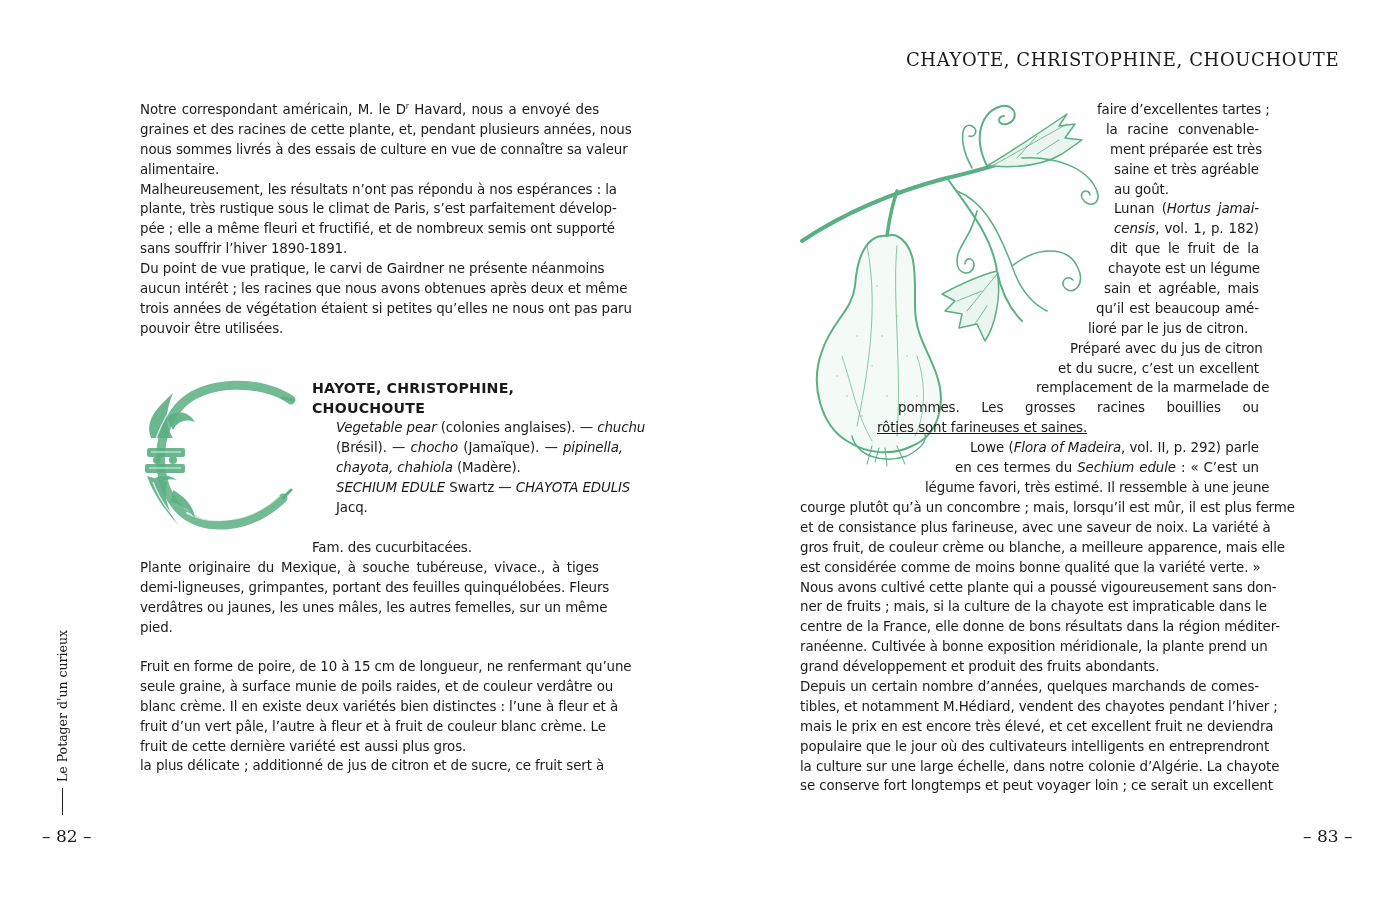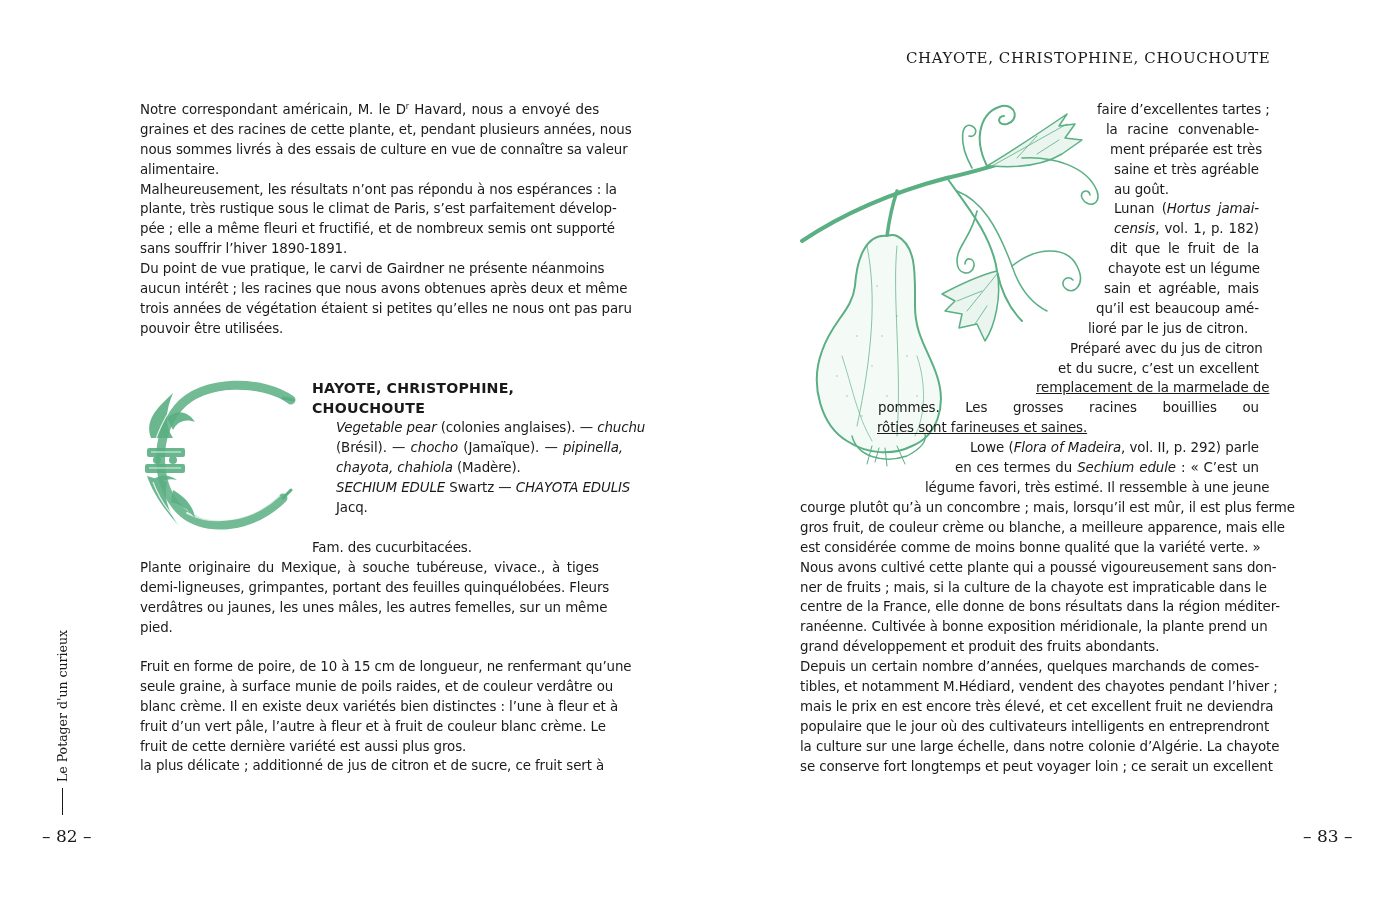--- a/index.html
+++ b/index.html
@@ -36,21 +36,21 @@
   .running-title .rt-text {
     writing-mode: vertical-rl; transform: rotate(180deg);
     font-family: "DejaVu Serif", serif; font-size: 12.5px; color: #1a1a1a; white-space: nowrap;
   }
   .running-title .rt-rule { width: 1px; height: 38px; background: #1a1a1a; margin-top: 6px; }
   .folio { position: absolute; top: 826px; font-family: "DejaVu Serif", serif; font-size: 17px; color: #1a1a1a; white-space: nowrap; }
   #folio-left { left: 42px; }
   #folio-right { left: 1303px; }
 
   
-  #rp-header { position: absolute; left: 906px; top: 49px; font-family: "DejaVu Serif", serif; font-size: 15px; letter-spacing: 0.6px; color: #1a1a1a; white-space: nowrap; }
+  #rp-header { position: absolute; left: 906px; top: 49px; font-family: "DejaVu Serif", serif; font-size: 18px; letter-spacing: 0.6px; color: #1a1a1a; white-space: nowrap; }
   #rp-illustration { left: 797px; top: 96px; width: 320px; height: 372px; }
   #rp-wrap { left: 800px; top: 100px; width: 459px; }
   #rp-bottom { left: 800px; top: 498px; width: 459px; }
 </style>
 </head>
 <body>
 
 <div class="page page-left">
   <div class="block body-text" id="lp-intro">
       <div class="line just"><span>Notre correspondant américain, M. le D</span><sup>r</sup><span> Havard, nous a envoyé des</span></div>
@@ -194,29 +194,30 @@
     <div class="line left" style="margin-left: 314px;"><span>au goût.</span></div>
     <div class="line just" style="margin-left: 314px;"><span>Lunan (</span><em>Hortus jamai-</em></div>
     <div class="line just" style="margin-left: 314px;"><em>censis</em><span>, vol. 1, p. 182)</span></div>
     <div class="line just" style="margin-left: 310px;"><span>dit que le fruit de la</span></div>
     <div class="line just" style="margin-left: 308px;"><span>chayote est un légume</span></div>
     <div class="line just" style="margin-left: 304px;"><span>sain et agréable, mais</span></div>
     <div class="line just" style="margin-left: 296px;"><span>qu’il est beaucoup amé-</span></div>
     <div class="line left" style="margin-left: 288px;"><span>lioré par le jus de citron.</span></div>
     <div class="line right" style="margin-left: 270px;"><span>Préparé avec du jus de citron</span></div>
     <div class="line just" style="margin-left: 258px;"><span>et du sucre, c’est un excellent</span></div>
-    <div class="line just" style="margin-left: 236px; text-decoration: underline;"><span>remplacement de la marmelade de</span></div>
-    <div class="line just" style="margin-left: 78px;"><span>pommes. Les grosses racines bouillies ou</span></div>
+    <div class="line just" style="margin-left: 236px;"><span>remplacement de la marmelade de</span></div>
+    <div class="line just" style="margin-left: 98px;"><span>pommes. Les grosses racines bouillies ou</span></div>
     <div class="line left" style="margin-left: 77px; text-decoration: underline;"><span>rôties sont farineuses et saines.</span></div>
     <div class="line just" style="margin-left: 170px;"><span>Lowe (</span><em>Flora of Madeira</em><span>, vol. II, p. 292) parle</span></div>
     <div class="line just" style="margin-left: 155px;"><span>en ces termes du </span><em>Sechium edule</em><span> : « C’est un</span></div>
     <div class="line just" style="margin-left: 125px;"><span>légume favori, très estimé. Il ressemble à une jeune</span></div>
   </div>
 <div class="block body-text" id="rp-bottom">
     <div class="line just"><span>courge plutôt qu’à un concombre ; mais, lorsqu’il est mûr, il est plus ferme</span></div>
+    <div class="line just"><span>et de consistance plus farineuse, avec une saveur de noix. La variété à</span></div>
     <div class="line just"><span>gros fruit, de couleur crème ou blanche, a meilleure apparence, mais elle</span></div>
     <div class="line left"><span>est considérée comme de moins bonne qualité que la variété verte. »</span></div>
     <div class="line just"><span>Nous avons cultivé cette plante qui a poussé vigoureusement sans don-</span></div>
     <div class="line just"><span>ner de fruits ; mais, si la culture de la chayote est impraticable dans le</span></div>
     <div class="line just"><span>centre de la France, elle donne de bons résultats dans la région méditer-</span></div>
     <div class="line just"><span>ranéenne. Cultivée à bonne exposition méridionale, la plante prend un</span></div>
     <div class="line left"><span>grand développement et produit des fruits abondants.</span></div>
     <div class="line just"><span>Depuis un certain nombre d’années, quelques marchands de comes-</span></div>
     <div class="line just"><span>tibles, et notamment M.Hédiard, vendent des chayotes pendant l’hiver ;</span></div>
     <div class="line just"><span>mais le prix en est encore très élevé, et cet excellent fruit ne deviendra</span></div>

